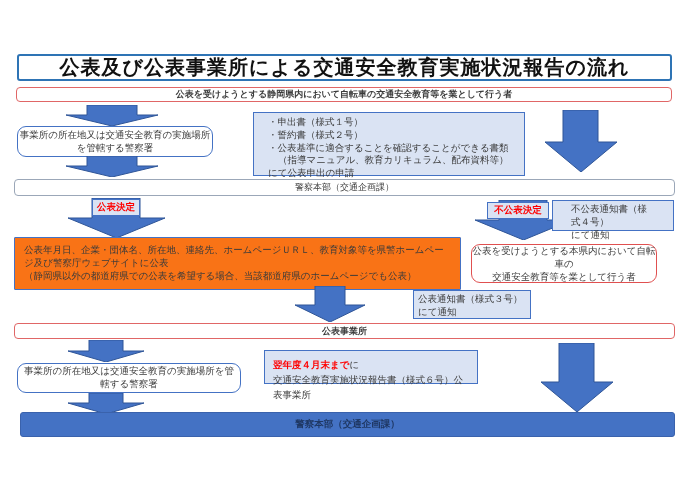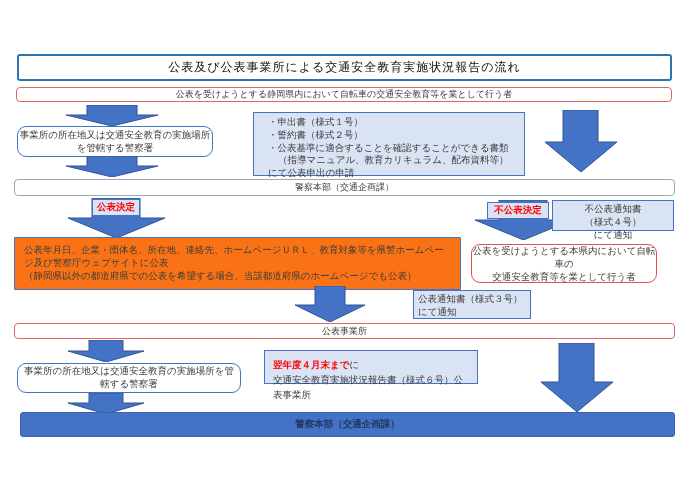--- a/index.html
+++ b/index.html
@@ -5,25 +5,25 @@
   html,body{margin:0;padding:0;background:#fff;}
   #canvas{
     position:relative;width:690px;height:488px;background:#ffffff;
     font-family:"Liberation Sans","DejaVu Sans",sans-serif;
     color:var(--text-color);overflow:hidden;
   }
   .abs{position:absolute;box-sizing:border-box;}
   .title-box{
     border:2px solid var(--title-border);border-radius:3px;
     display:flex;align-items:center;justify-content:center;
-    font-size:12px;font-weight:normal;letter-spacing:1px;color:#111;
+    font-size:20px;font-weight:bold;letter-spacing:1px;color:#111;
   }
   .bar-red{
     border:1px solid var(--bar-border-red);border-radius:4px;background:#fff;
-    display:flex;align-items:center;justify-content:center;font-size:9px;
+    display:flex;align-items:center;justify-content:center;font-size:9px;font-weight:bold;
   }
   .bar-gray{
     border:1px solid var(--bar-border-gray);border-radius:4px;background:#fff;
     display:flex;align-items:center;justify-content:center;font-size:9px;
   }
   .bar-solid{
     background:var(--hq-bar-fill);border-radius:3px;border:1px solid #3A62AC;
     display:flex;align-items:center;justify-content:center;
     font-size:9.5px;color:var(--hq-bar-text);font-weight:bold;
   }
@@ -97,21 +97,21 @@
   <svg class="abs arrow" style="left:68px;top:198px;" width="97" height="40" viewBox="0 0 97 40">
     <polygon points="24,0 72,0 72,20 97,20 48.5,40 0,20 24,20"></polygon>
   </svg>
   <div class="abs decision" style="left:92px;top:199px;width:48px;height:17px;">公表決定</div>
 
   <svg class="abs arrow" style="left:475px;top:200px;" width="97" height="40" viewBox="0 0 97 40">
     <polygon points="24,0 72,0 72,20 97,20 48.5,40 0,20 24,20"></polygon>
   </svg>
   <div class="abs decision" style="left:487px;top:202px;width:62px;height:17px;">不公表決定</div>
 
-  <div class="abs fill-box pre" style="left:552px;top:200px;width:122px;height:31px;padding:2px 24px;text-align:center;">不公表通知書（様式４号）
+  <div class="abs fill-box pre" style="left:552px;top:200px;width:122px;height:31px;padding:2px 18px;">不公表通知書（様式４号）
 にて通知</div>
 
   <div class="abs publish-box" style="left:14px;top:237px;width:447px;height:53px;">公表年月日、企業・団体名、所在地、連絡先、ホームページＵＲＬ、教育対象等を県警ホームページ及び警察庁ウェブサイトに公表
 （静岡県以外の都道府県での公表を希望する場合、当該都道府県のホームページでも公表）</div>
 
   <div class="abs rounded-red" style="left:471px;top:244px;width:186px;height:39px;">公表を受けようとする本県内において自転車の
 交通安全教育等を業として行う者</div>
 
   <svg class="abs arrow" style="left:295px;top:286px;" width="70" height="36" viewBox="0 0 70 36">
     <polygon points="20,0 50,0 50,19 70,19 35,36 0,19 20,19"></polygon>

